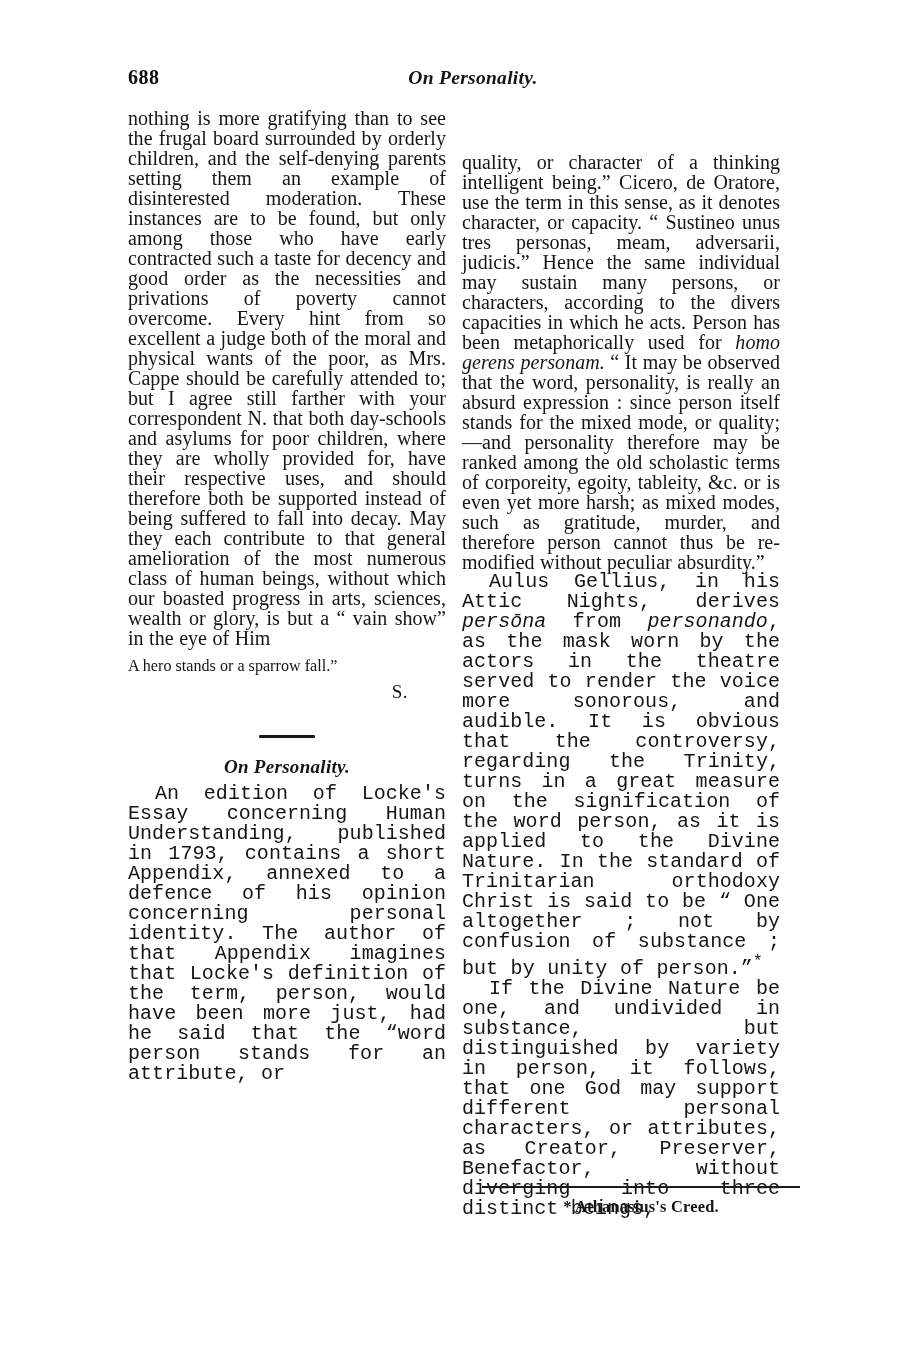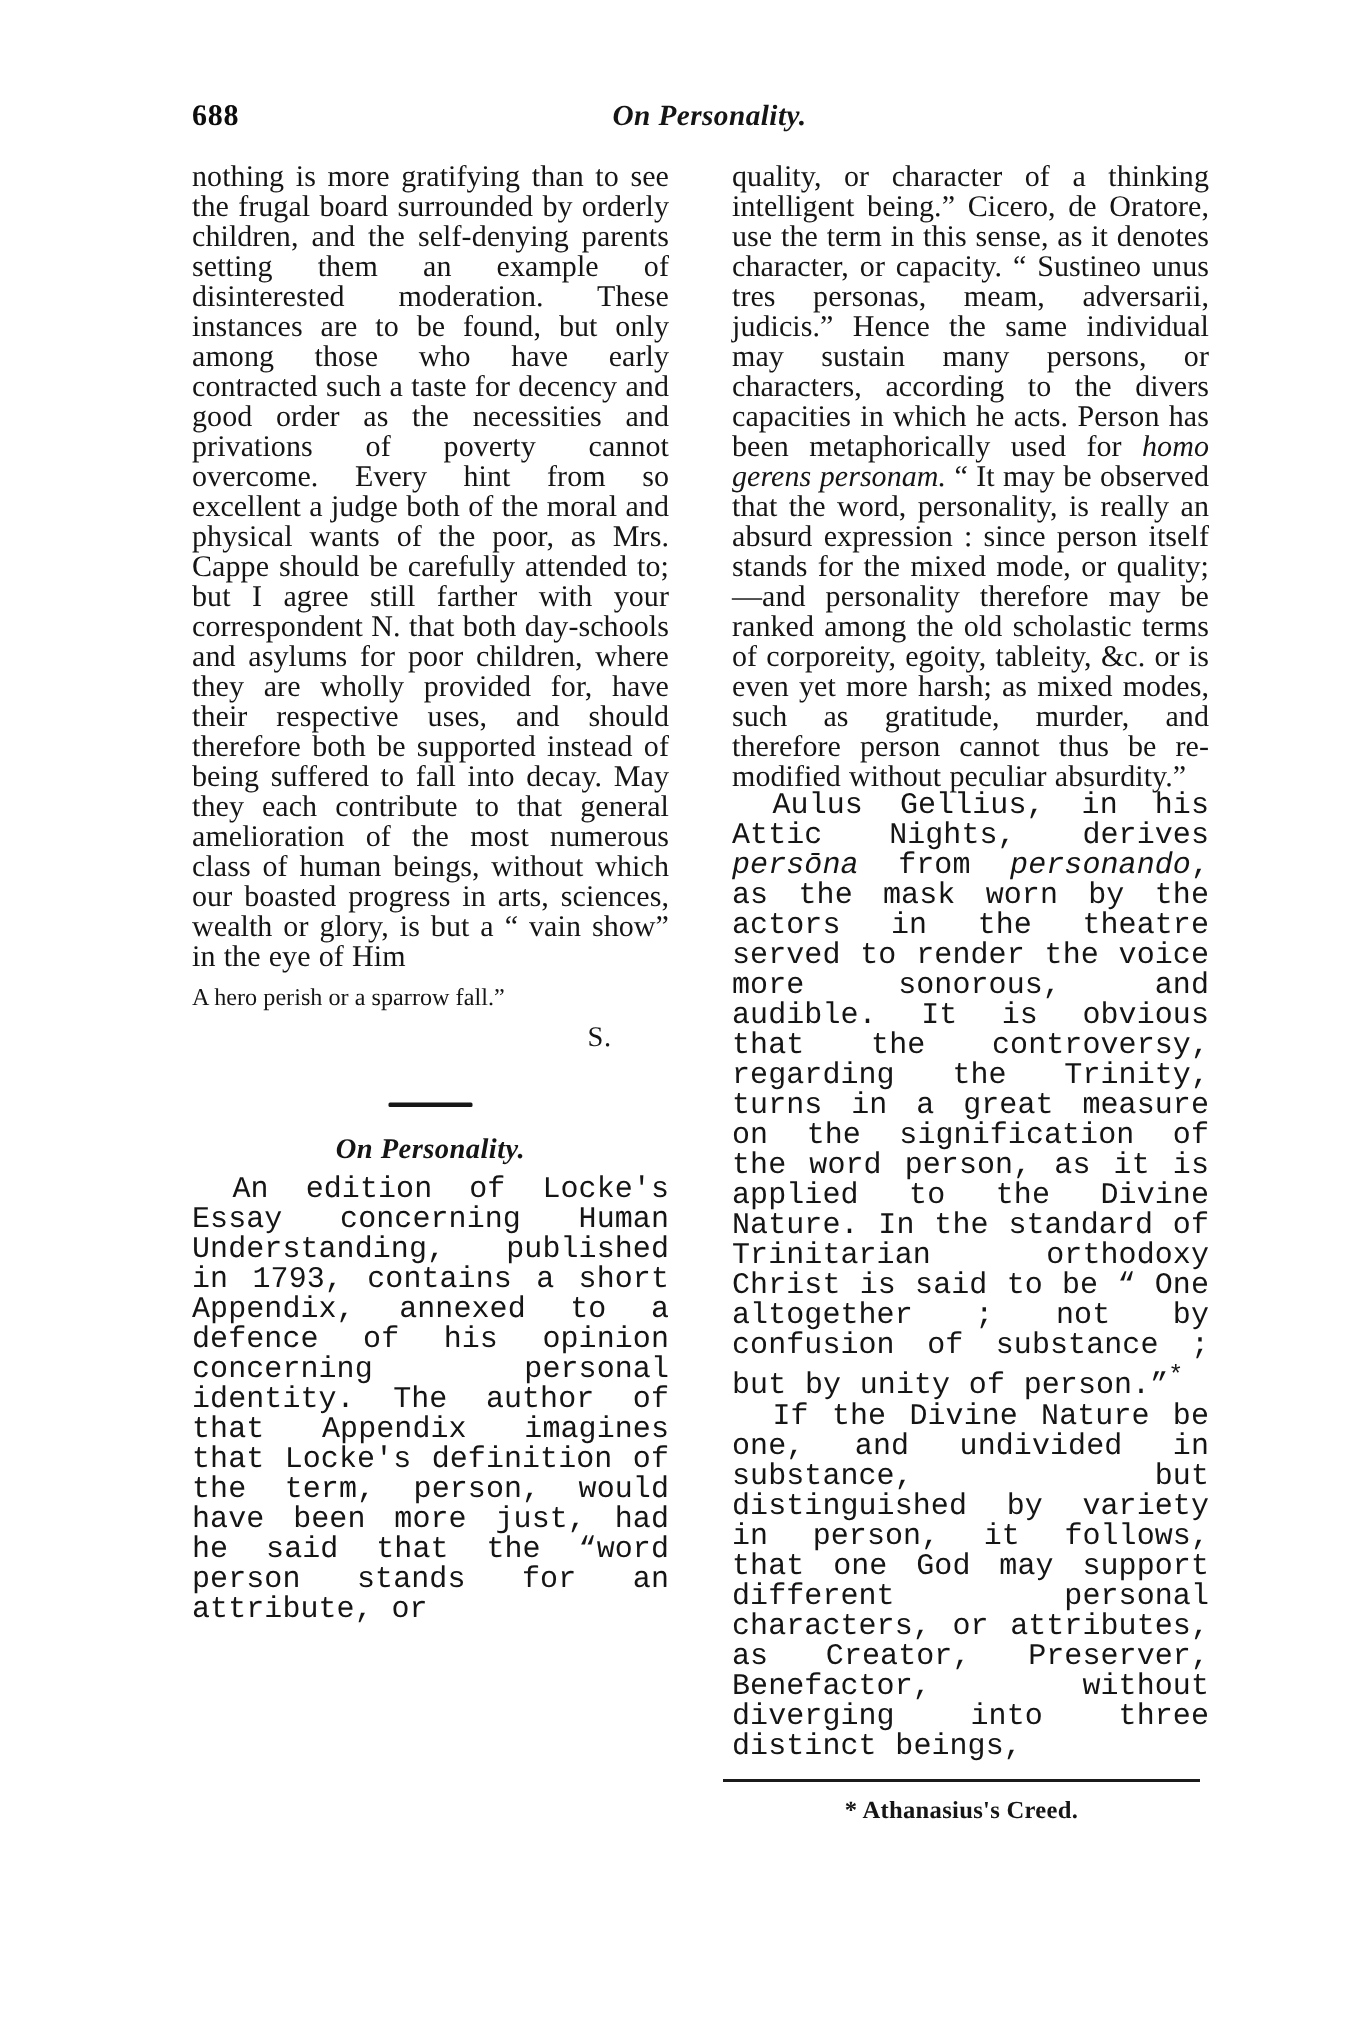--- a/index.html
+++ b/index.html
@@ -60,21 +60,21 @@
     top: 108px;
     width: 672px;
     height: 1120px;
   }
   .col {
     position: absolute;
     top: 0;
     width: 318px;
   }
   .col-left  { left: 0; }
-  .col-right { left: 360px; }
+  .col-right { left: 334px; margin-top: 44px; }
 
   .col p {
     margin: 0;
     font-size: 20px;
     line-height: 20px;
     text-align: justify;
     text-justify: inter-word;
     letter-spacing: 0.05px;
     word-spacing: 0.4px;
   }
@@ -166,21 +166,21 @@
     <span class="head-title">On Personality.</span>
   </div>
 
   <div class="columns">
 
     <div class="col col-left">
 
       <p class="noindent">nothing is more gratifying than to see the frugal board surrounded by orderly children, and the self-denying parents setting them an example of disinterested moderation. These instances are to be found, but only among those who have early contracted such a taste for decency and good order as the necessities and privations of poverty cannot overcome. Every hint from so excellent a judge both of the moral and physical wants of the poor, as Mrs. Cappe should be carefully attended to; but I agree still farther with your correspondent N. that both day-schools and asylums for poor children, where they are wholly provided for, have their respective uses, and should therefore both be supported instead of being suffered to fall into decay. May they each contribute to that general amelioration of the most numerous class of human beings, without which our boasted progress in arts, sciences, wealth or glory, is but a “ vain show” in the eye of Him</p>
 
       <div class="verse">
-        <div>A hero perish or a sparrow fall.”</div>
+        <div>A hero stands or a sparrow fall.”</div>
       </div>
 
       <div class="signature">S.</div>
 
       <div class="sep-rule"></div>
 
       <div class="article-title">On Personality.</div>
 
 
 

